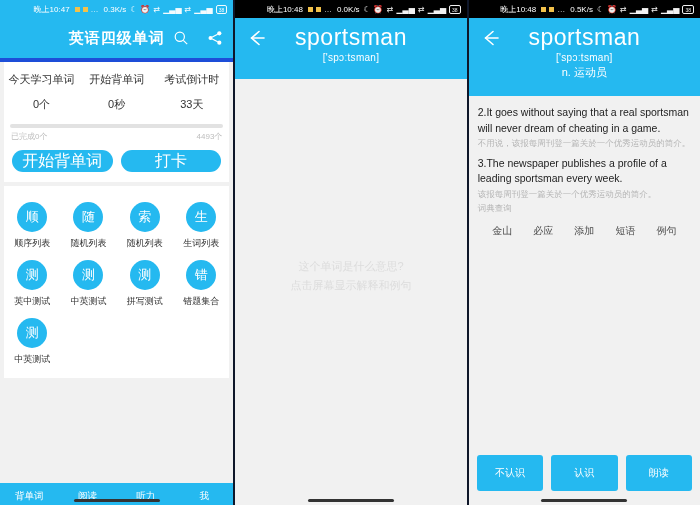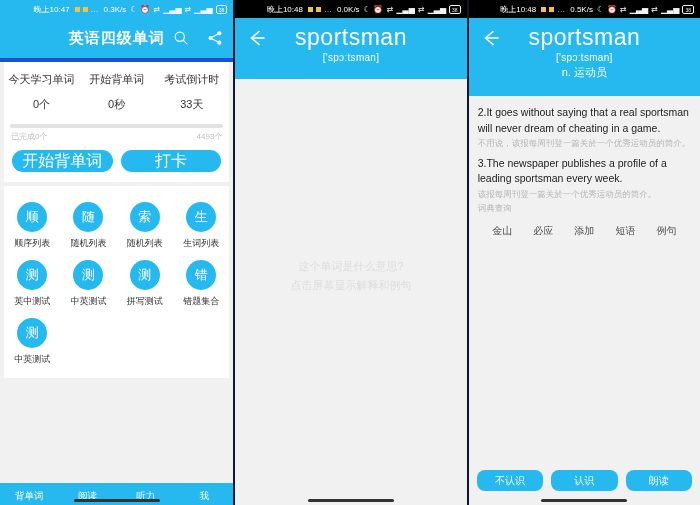--- a/index.html
+++ b/index.html
@@ -91,22 +91,22 @@
   
   .p3body { height:424px; background:#f1f1f1; padding:9px 9px 0; overflow:hidden; }
   .sent-en { font-size:10.5px; color:#222; line-height:1.45; margin-bottom:1px; }
   .sent-cn { font-size:8.5px; color:#b5b5b5; line-height:1.45; margin-bottom:7px; }
   .dict-note { font-size:8.5px; color:#b5b5b5; margin-top:-4px; margin-bottom:9px; }
   .dict-links { display:flex; justify-content:space-around; padding:0 4px 6px; }
   .dict-link { font-size:10px; color:#4a4a4a; cursor:pointer;font-family:Liberation Serif, serif; }
 
   .action-row { position:absolute; bottom:14px; left:0; width:100%; display:flex; gap:8px; padding:0 8px; }
   .action-btn {
-    flex:1; background:#25b9f0; color:#ffffff; border:none; border-radius:8px;
-    height:21px; font-size:10px; cursor:pointer; font-family:inherit;
+    flex:1; background:#25b9f0; color:#ffffff; border:none; border-radius:3px;
+    height:36px; font-size:10px; cursor:pointer; font-family:inherit;
   }
 </style>
 </head>
 <body>
 
 <div class="screens">
 
   <div class="panel">
     <div class="statusbar sb-blue">
       <span class="sb-time">晚上10:47</span>

